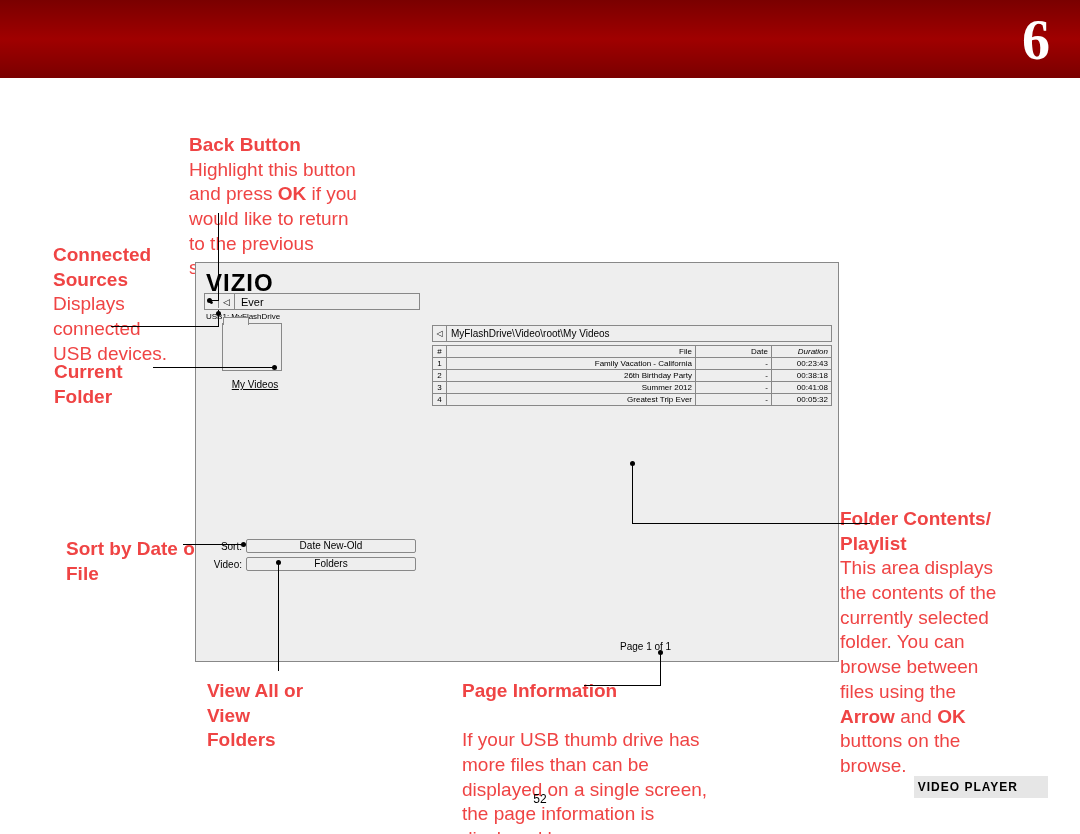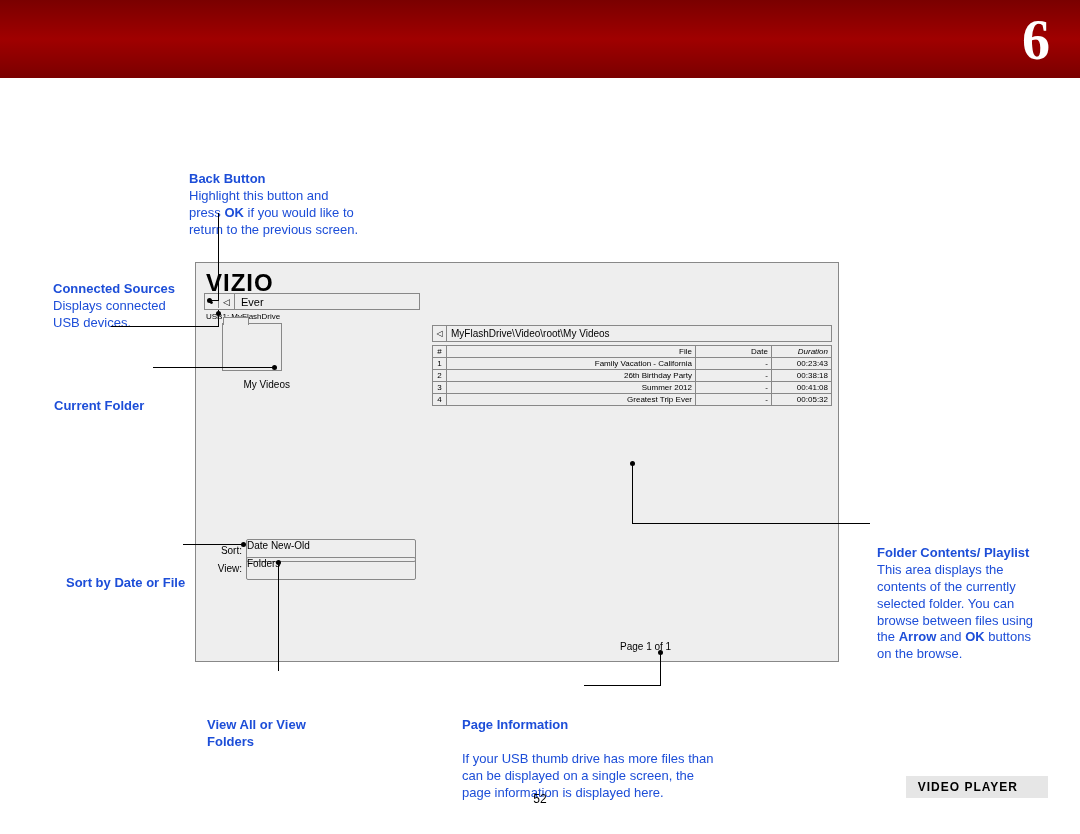--- a/index.html
+++ b/index.html
@@ -1,59 +1,59 @@
 <!DOCTYPE html>
 <html><head>
 <meta charset="utf-8">
 <style>
 * { box-sizing: border-box; margin: 0; padding: 0; }
 body { width: 1080px; height: 834px; font-family: Arial, Helvetica, sans-serif; position: relative; background: #fff; }
 
 .header-bar { width: 1080px; height: 78px; background: linear-gradient(to bottom, #7a0000 0%, #a00000 50%, #7a0000 100%); position: relative; }
 .chapter-num { position: absolute; right: 30px; top: 8px; color: #fff; font-size: 56px; font-weight: bold; font-family: Georgia, serif; }
 
-.callout { position: absolute; font-size: 13px; line-height: 1.3; color: #1d4ed8; margin-top: 38px; }
+.callout { position: absolute; font-size: 19px; line-height: 1.3; color: #ef4444; }
 .callout b { font-weight: bold; }
 
 .tv-screen { position: absolute; left: 195px; top: 262px; width: 644px; height: 400px; border: 1px solid #888; background: #eeeeee; }
 .left-panel { position: absolute; left: 0; top: 0; width: 232px; height: 398px; background: #eeeeee; }
 .right-panel { position: absolute; left: 232px; top: 0; width: 410px; height: 398px; background: #eeeeee; }
 
 .logo { position: absolute; left: 10px; top: 6px; font-weight: bold; font-size: 24px; letter-spacing: 1px; }
 .section-tab { position: absolute; left: 8px; top: 30px; width: 216px; height: 17px; border: 1px solid #888; font-size: 11px; display: flex; align-items: center; }
 .section-tab .arrow-box { width: 16px; height: 100%; border-right: 1px solid #888; display: flex; align-items: center; justify-content: center; font-size: 9px; }
 .section-tab .bullet-box { width: 14px; border-right: 1px solid #888; display: flex; align-items: center; justify-content: center; }
 .section-tab .label { padding-left: 6px; }
 
 .src-label { position: absolute; left: 10px; top: 49px; font-size: 8px; }
 .folder-icon { position: absolute; left: 26px; top: 60px; width: 60px; height: 48px; border: 1px solid #888; background: #eeeeee; }
 .folder-icon::before { content: ""; position: absolute; top: -7px; left: 0; width: 24px; height: 7px; border: 1px solid #888; border-bottom: none; background: #eeeeee; }
-.folder-name { position: absolute; left: 24px; top: 116px; font-size: 10px; width: 70px; text-align: right; }
+.folder-name { position: absolute; left: 24px; top: 116px; font-size: 10px; width: 70px; text-align: center; text-decoration: underline; }
 
 .sort-row { position: absolute; left: 10px; width: 210px; font-size: 10px; display: flex; align-items: center; }
 .sort-row .lbl { width: 40px; text-align: right; padding-right: 4px; }
-.sort-row .val { flex: 1; border: 1px solid #888; height: 23px; line-height: 12px; border-radius: 2px; }
+.sort-row .val { flex: 1; border: 1px solid #888; height: 14px; text-align: center; line-height: 12px; border-radius: 2px; }
 
 .path-row { position: absolute; left: 4px; top: 62px; width: 400px; height: 17px; border: 1px solid #888; display: flex; font-size: 10px; align-items: center; }
 .path-row .arrow-box { width: 14px; height: 100%; border-right: 1px solid #888; display: flex; align-items: center; justify-content: center; font-size: 8px; }
 .path-row .path { padding-left: 4px; }
 
 .file-table { position: absolute; left: 4px; top: 82px; width: 400px; border-collapse: collapse; font-size: 8px; }
 .file-table th, .file-table td { border: 1px solid #888; padding: 1px 3px; text-align: right; font-weight: normal; }
 .file-table .col-num { width: 14px; text-align: center; }
 .file-table .col-date { width: 76px; }
 .file-table .col-dur { width: 60px; font-style: italic; }
 
 .page-info { position: absolute; font-size: 10px; }
 
 .leader { position: absolute; background: #000; }
 .dot { position: absolute; width: 5px; height: 5px; background: #000; border-radius: 50%; }
 
 .page-number { position: absolute; left: 0; width: 1080px; text-align: center; bottom: 28px; font-size: 12px; }
-.badge { position: absolute; right: 32px; bottom: 36px; background: #e6e6e6; padding: 4px 30px 4px 12px; font-size: 12px; font-weight: bold; letter-spacing: 1px; }
+.badge { position: absolute; right: 32px; bottom: 36px; background: #e6e6e6; padding: 4px 30px 4px 4px; font-size: 12px; font-weight: bold; letter-spacing: 1px; }
 </style>
 </head>
 <body>
 
 <div class="header-bar">
   <div class="chapter-num">6</div>
 </div>
 
 <div class="callout" style="left:189px; top:133px; width:170px;">
   <b>Back Button</b><br>
@@ -75,42 +75,42 @@
 
 <div class="callout" style="left:207px; top:679px; width:110px;">
   <b>View All or View Folders</b>
 </div>
 
 <div class="callout" style="left:462px; top:679px; width:260px;">
   <b>Page Information</b><br><br>
   <span>If your USB thumb drive has more files than can be displayed on a single screen, the page information is displayed here.</span>
 </div>
 
-<div class="callout" style="left:877px; top:507px; width:160px;">
+<div class="callout" style="left:840px; top:507px; width:160px;">
   <b>Folder Contents/ Playlist</b><br>
   <span>This area displays the contents of the currently selected folder. You can browse between files using the </span><b>Arrow</b><span> and </span><b>OK</b><span> buttons on the browse.</span>
 </div>
 
 <div class="tv-screen">
   <div class="left-panel">
     <div class="logo">VIZIO</div>
     <div class="section-tab">
       <span class="bullet-box">•</span>
       <span class="arrow-box">◁</span>
       <span class="label">Ever</span>
     </div>
     <div class="src-label">USB1: MyFlashDrive</div>
     <div class="folder-icon"></div>
     <div class="folder-name">My Videos</div>
     <div class="sort-row" style="top:276px;">
       <span class="lbl">Sort:</span>
       <span class="val">Date New-Old</span>
     </div>
     <div class="sort-row" style="top:294px;">
-      <span class="lbl">View:</span>
+      <span class="lbl">Video:</span>
       <span class="val">Folders</span>
     </div>
   </div>
   <div class="right-panel">
     <div class="path-row">
       <span class="arrow-box">◁</span>
       <span class="path">MyFlashDrive\Video\root\My Videos</span>
     </div>
     <table class="file-table">
       <tbody>

